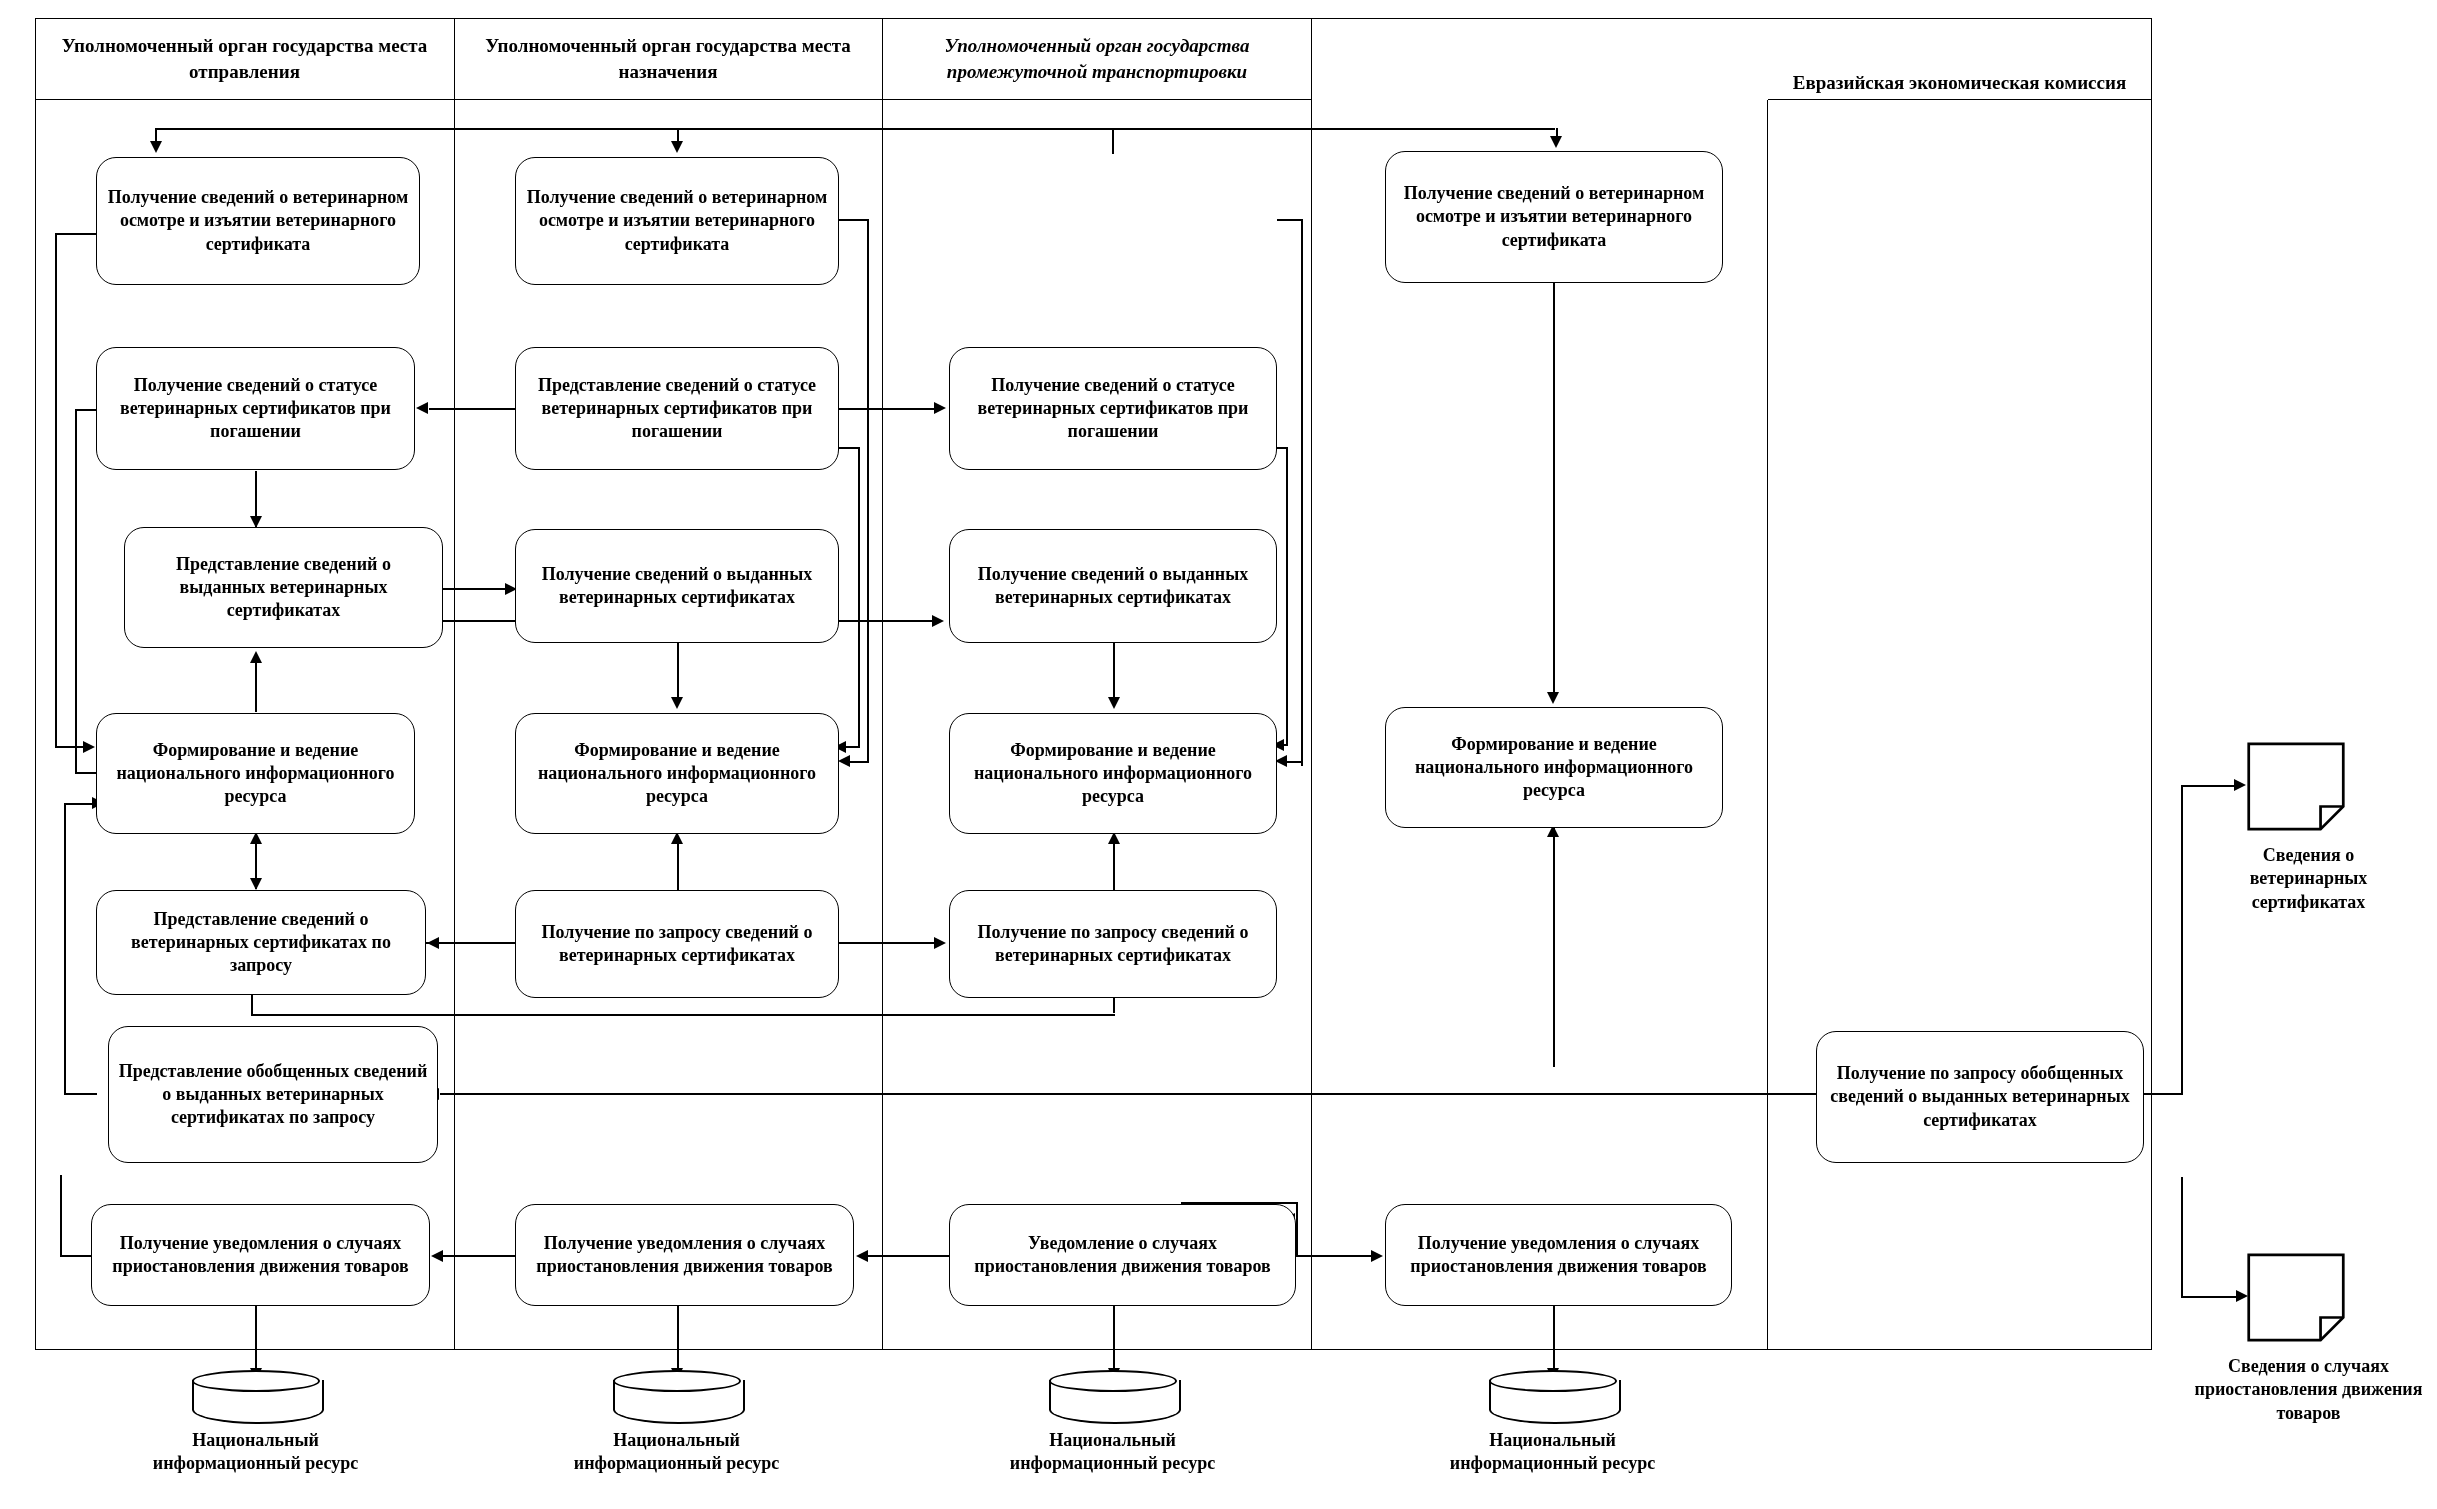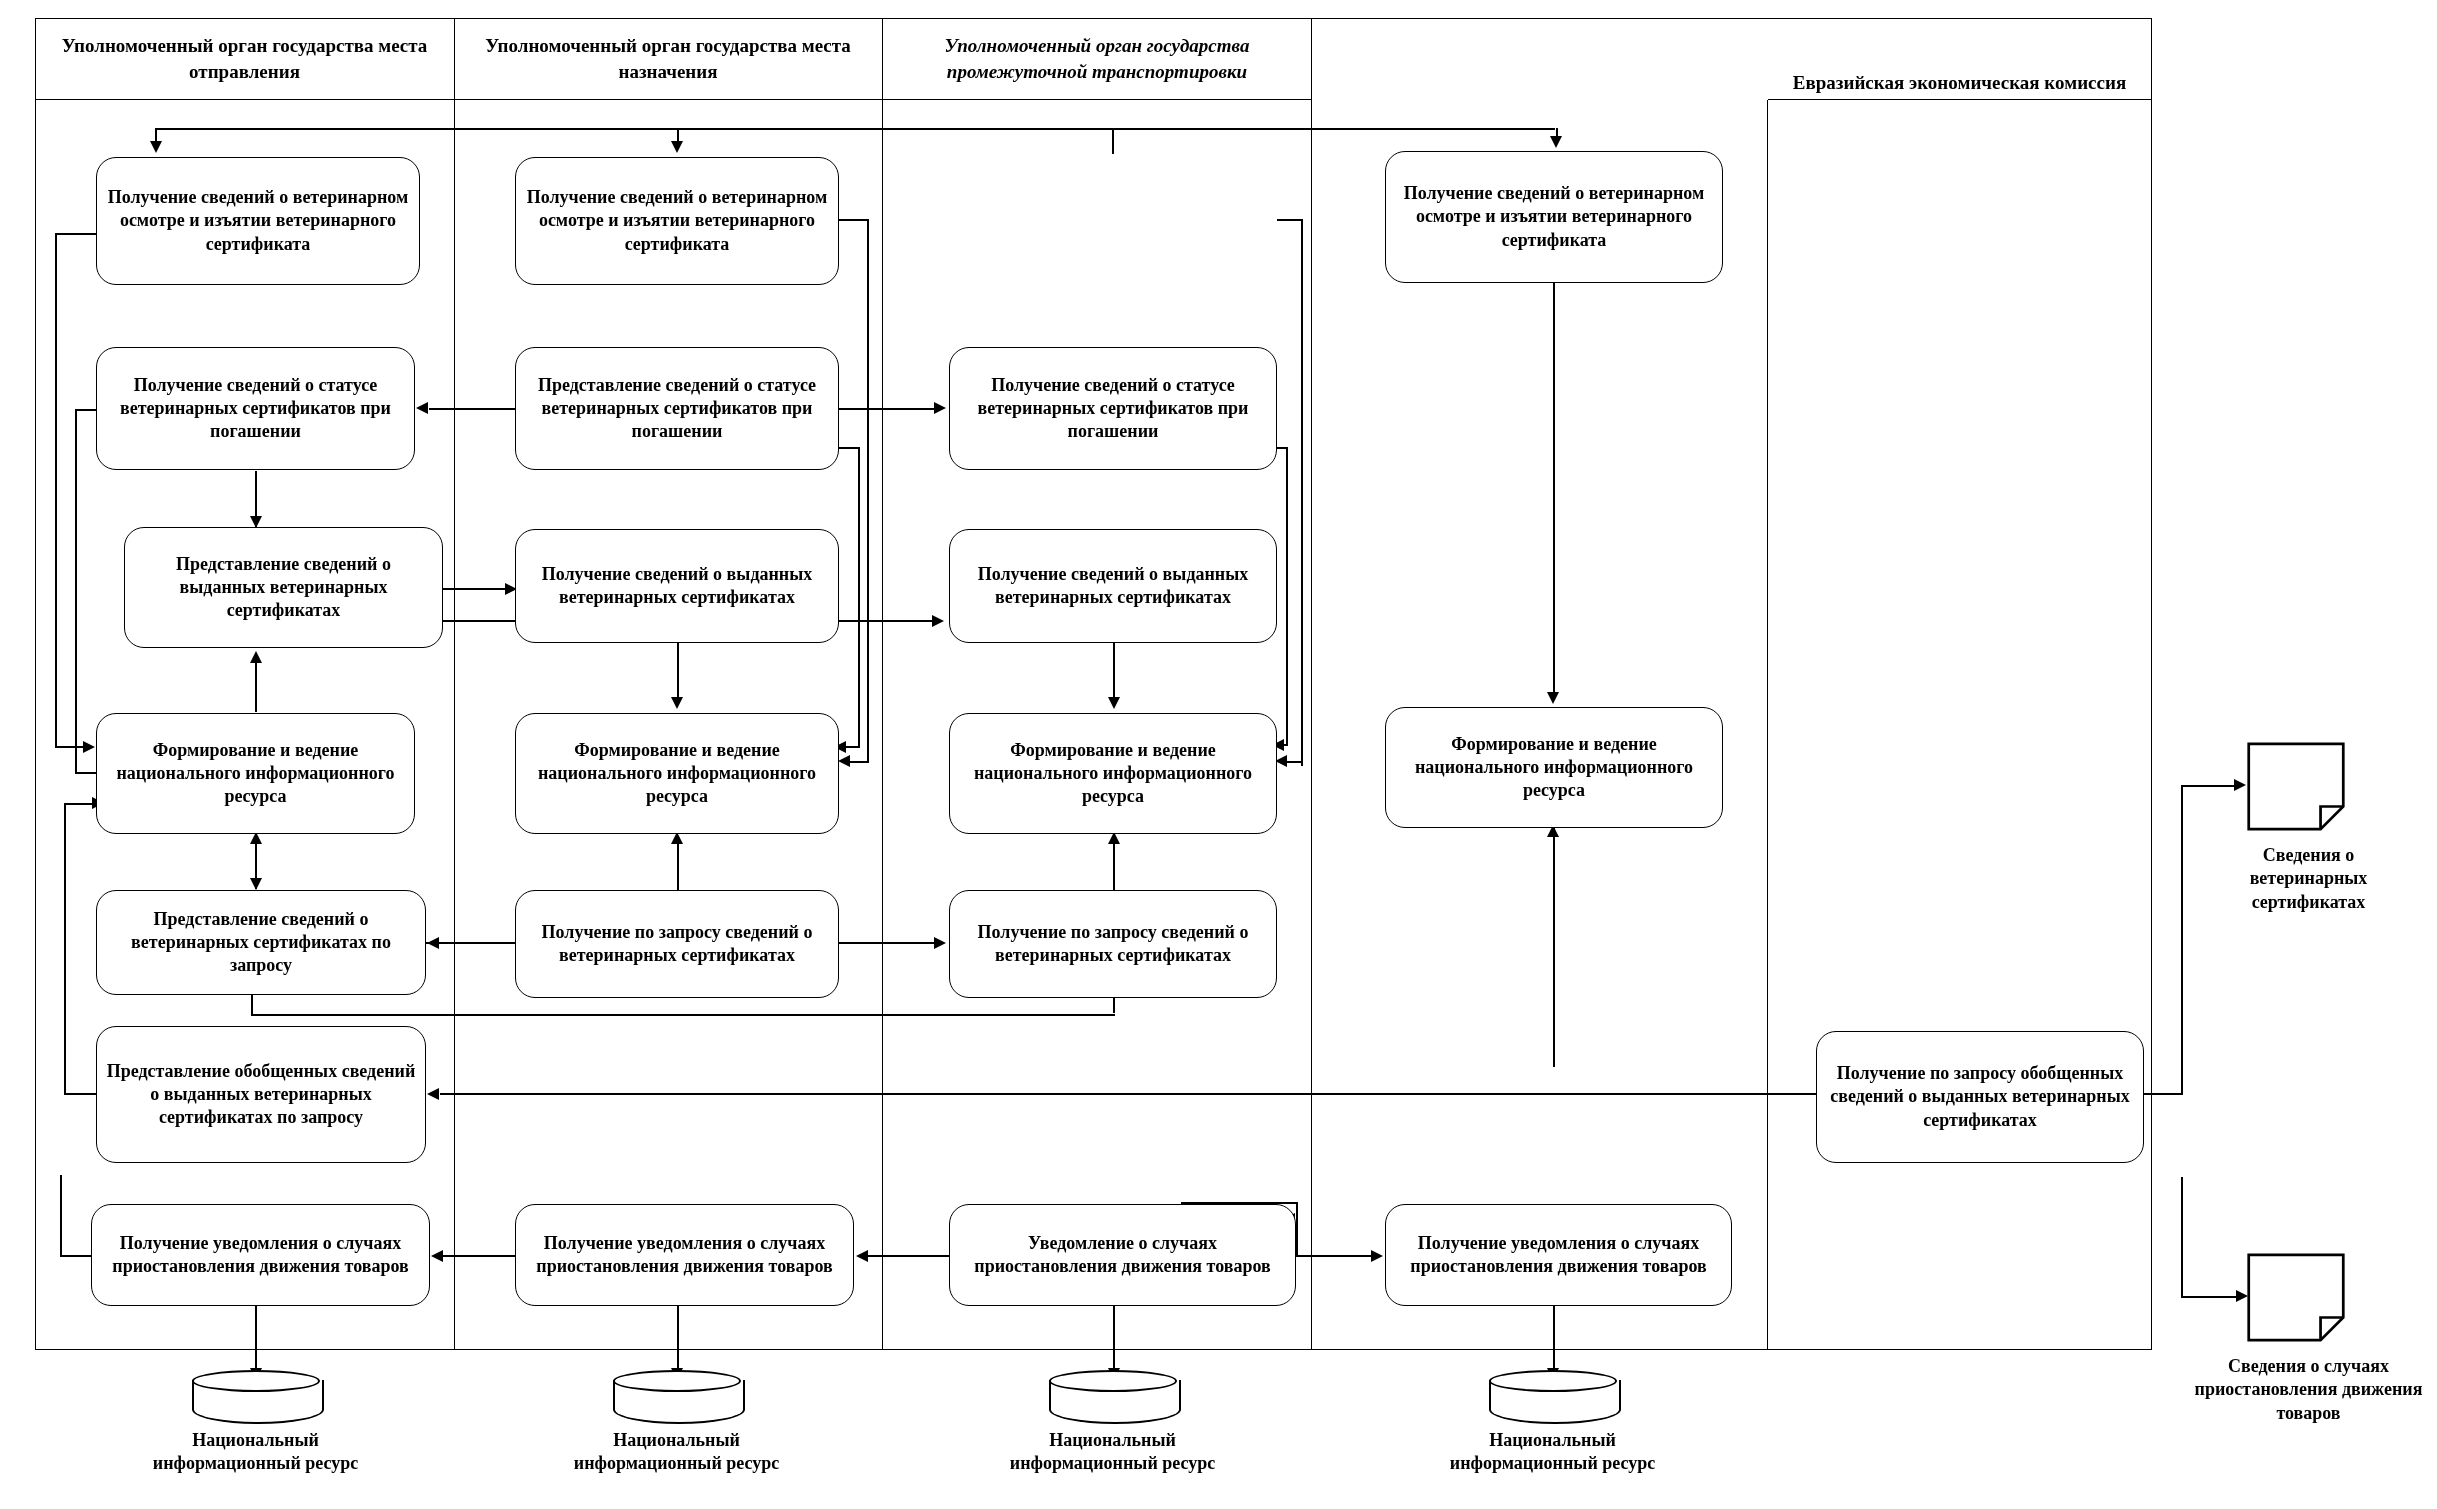--- a/index.html
+++ b/index.html
@@ -122,21 +122,21 @@
   </div>
   <div class="node" style="left:96px;top:527px;width:319px;height:121px;margin-left:28px;">
     <span>Представление сведений о выданных ветеринарных сертификатах</span>
   </div>
   <div class="node" style="left:96px;top:713px;width:319px;height:121px;">
     <span>Формирование и ведение национального информационного ресурса</span>
   </div>
   <div class="node" style="left:96px;top:890px;width:330px;height:105px;">
     <span>Представление сведений о ветеринарных сертификатах по запросу</span>
   </div>
-  <div class="node" style="left:96px;top:1026px;width:330px;height:137px;">
+  <div class="node" style="left:108px;top:1026px;width:330px;height:137px;">
     <span>Представление обобщенных сведений о выданных ветеринарных сертификатах по запросу</span>
   </div>
   <div class="node" style="left:91px;top:1204px;width:339px;height:102px;">
     <span>Получение уведомления о случаях приостановления движения товаров</span>
   </div>
 
   <div class="node" style="left:515px;top:157px;width:324px;height:128px;">
     <span>Получение сведений о ветеринарном осмотре и изъятии ветеринарного сертификата</span>
   </div>
   <div class="node" style="left:515px;top:347px;width:324px;height:123px;">

